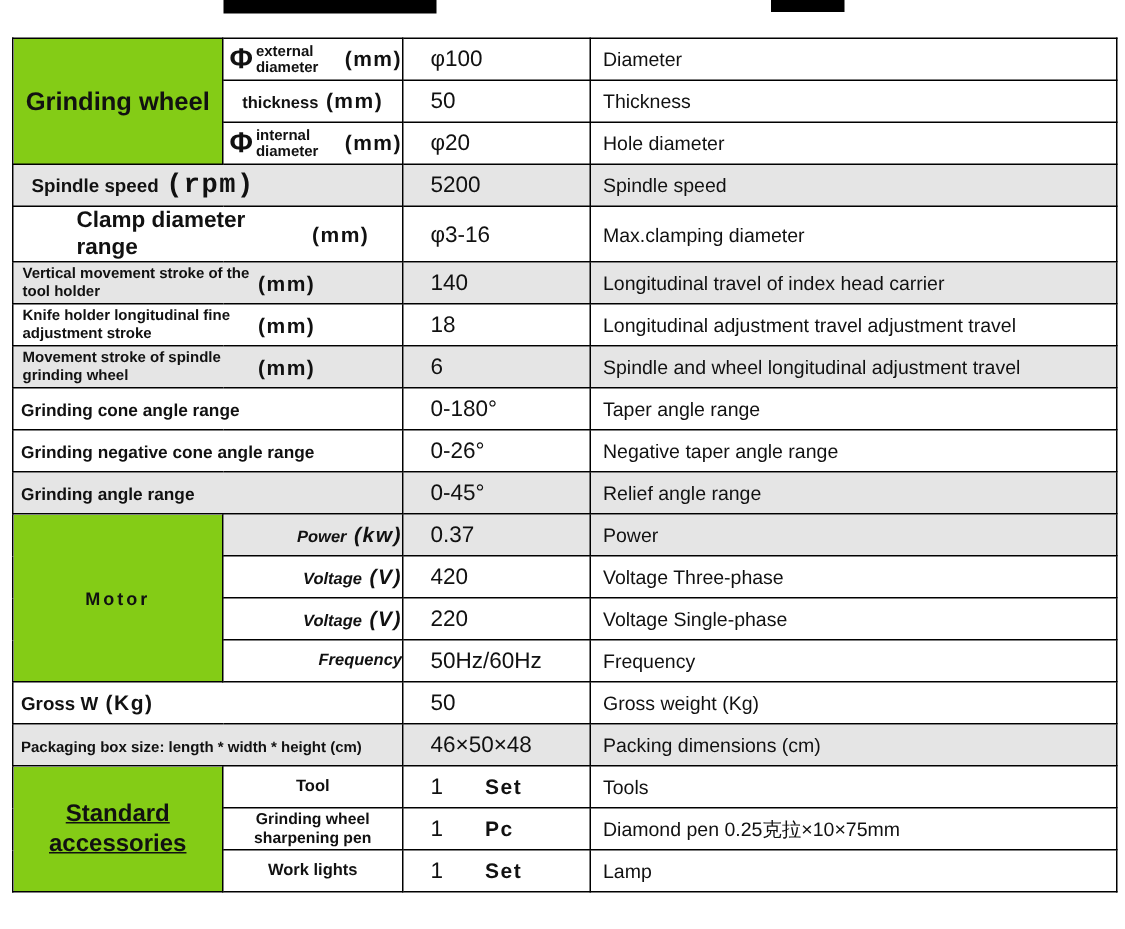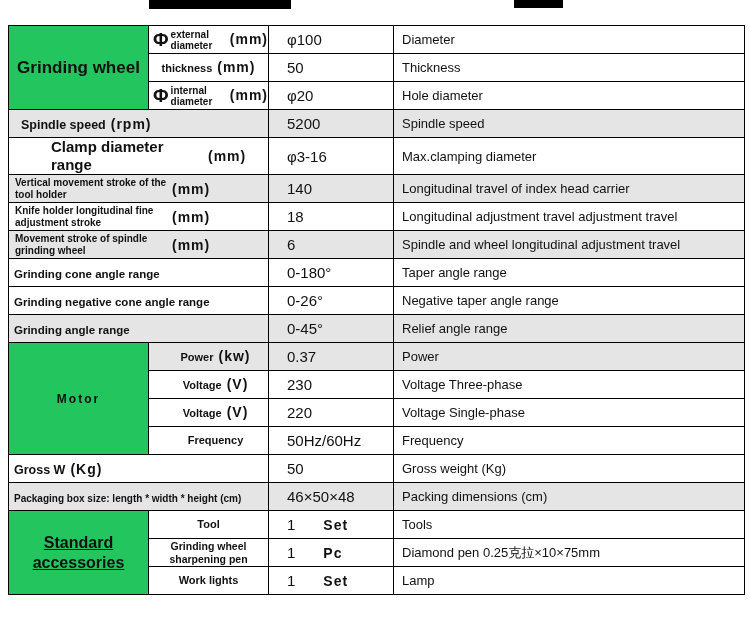--- a/index.html
+++ b/index.html
@@ -25,31 +25,31 @@
   .spec td {
     border: 1px solid #000;
     height: 28px;
     padding: 0;
     vertical-align: middle;
     background: #fff;
     overflow: hidden;
     white-space: normal;
   }
   tr.shade td { background: #e5e5e5; }
-  .spec td.cat { background: #22c55e; font-weight: 700; text-align: center; }
+  .spec td.cat { background: #84cc16; font-weight: 700; text-align: center; }
   td.cat.gw    { font-size: 17px; }
   td.cat.motor { font-size: 12px; letter-spacing: 2px; }
   td.cat.acc   { font-size: 16px; line-height: 1.2; text-decoration: underline; }
 
   td.sub { text-align: center; font-weight: 700; font-size: 11px; line-height: 1.15; }
-  td.sub.left { text-align: center; padding-left: 14px; }
+  td.sub.left { text-align: right; padding-left: 14px; font-style: italic; }
   td.sub .sub-sm { font-size: 10.5px; text-align: right; }
 
   .unit { font-size: 14px; font-weight: 700; letter-spacing: 1px; margin-left: 5px; }
-  .unit-lg { font-size: 14px; }
+  .unit-lg { font-size: 18px; font-family: Liberation Mono, monospace; }
 
   td.val  { font-size: 15px; padding-left: 18px; }
   td.desc { font-size: 13px; padding-left: 8px; }
   .suffix { font-weight: 700; font-size: 14px; margin-left: 28px; letter-spacing: 1px; }
 
   .philabel { display: flex; align-items: center; padding-left: 4px; }
   .phi   { font-size: 19px; font-weight: 700; }
   .stack { width: 56px; font-size: 10px; font-weight: 700; line-height: 1.1; text-align: left; margin-left: 2px; }
 
   .mrow   { display: flex; align-items: center; }
@@ -177,21 +177,21 @@
 
   <tr class="shade">
     <td class="cat motor" rowspan="4"><span>Motor</span></td>
     <td class="sub left"><span>Power</span><span class="unit">(kw)</span></td>
     <td class="val"><span>0.37</span></td>
     <td class="desc"><span>Power</span></td>
   </tr>
 
   <tr>
     <td class="sub left"><span>Voltage</span><span class="unit">(V)</span></td>
-    <td class="val"><span>230</span></td>
+    <td class="val"><span>420</span></td>
     <td class="desc"><span>Voltage Three-phase</span></td>
   </tr>
 
   <tr>
     <td class="sub left"><span>Voltage</span><span class="unit">(V)</span></td>
     <td class="val"><span>220</span></td>
     <td class="desc"><span>Voltage Single-phase</span></td>
   </tr>
 
   <tr>

